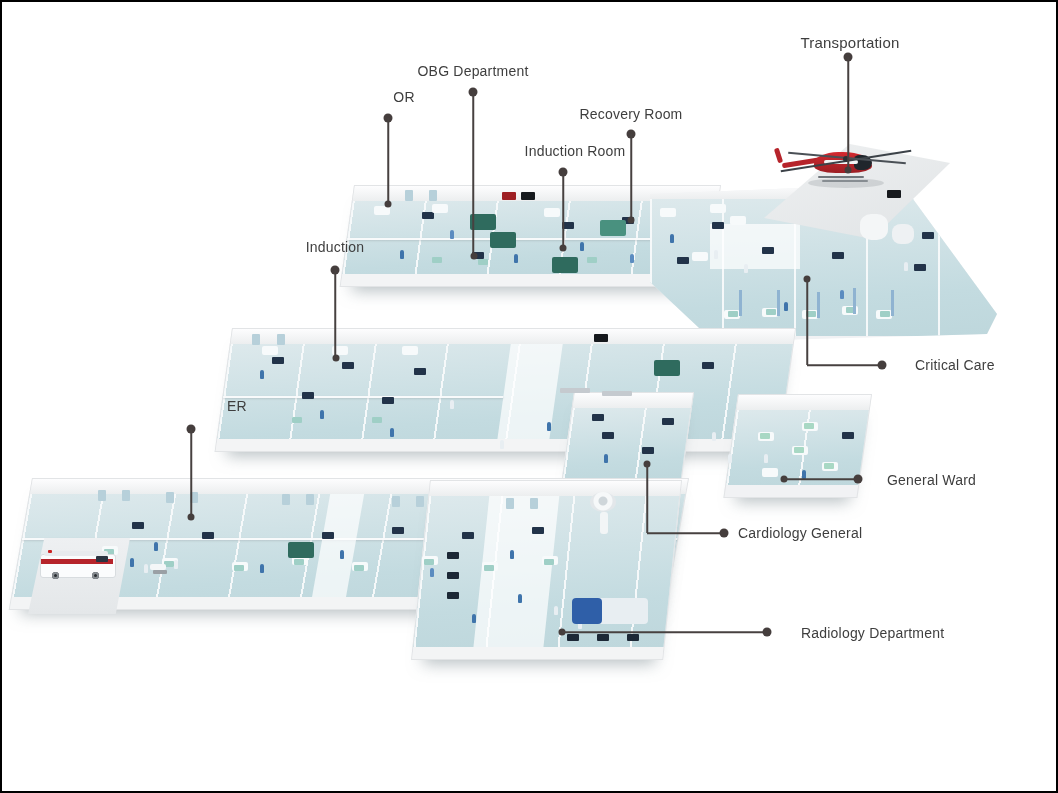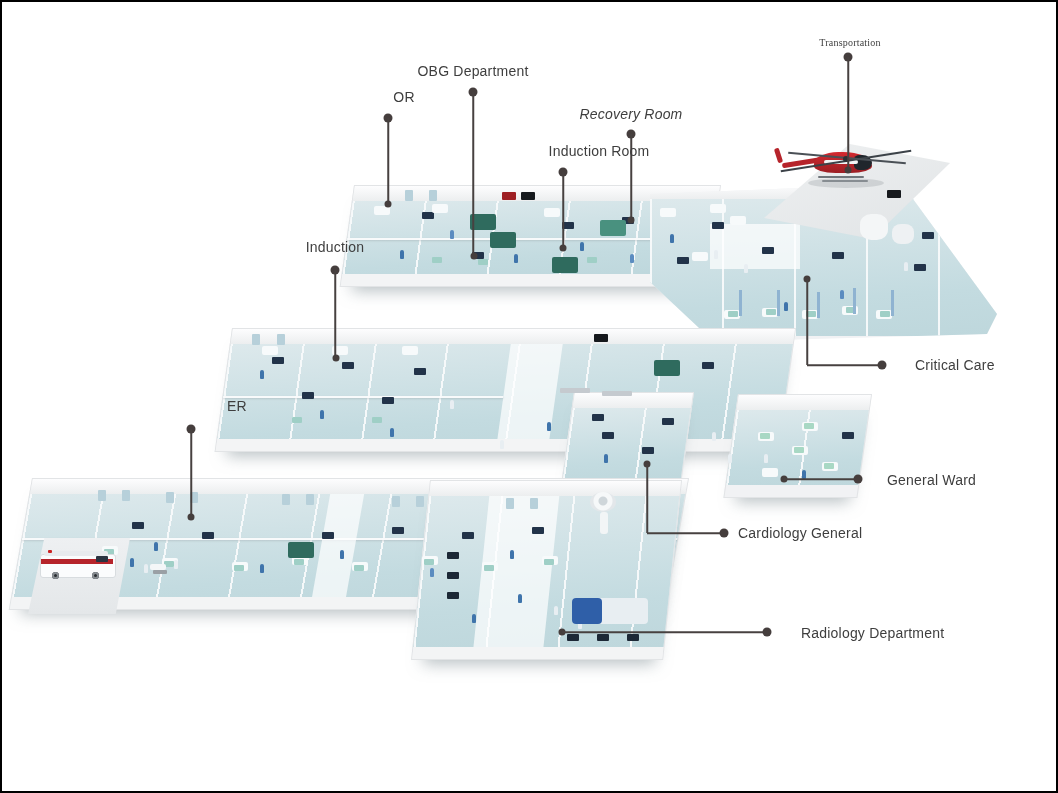--- a/index.html
+++ b/index.html
@@ -140,21 +140,21 @@
   #amb-wheel-1{left:12px;top:22px;width:7px;height:7px;background:#2a2e33;border-radius:50%;box-shadow:inset 0 0 0 2px #888d92;}
   #amb-wheel-2{left:52px;top:22px;width:7px;height:7px;background:#2a2e33;border-radius:50%;box-shadow:inset 0 0 0 2px #888d92;}
   #stretcher{position:absolute;left:148px;top:562px;width:16px;height:6px;background:#f4f6f8;
     border-radius:2px;box-shadow:2px 5px 0 -1px #9aa0a5;z-index:6;}
 
   
   .co{position:absolute;inset:0;z-index:10;pointer-events:none;}
   .lbl{position:absolute;white-space:nowrap;color:var(--label,#3e3e3e);font-size:14px;
        letter-spacing:.2px;transform:translate(-50%,-50%);}
   .lbl.left{transform:translateY(-50%);}
-  .lbl.sm{font-size:10px;font-family:Liberation Serif, serif;}
+  .lbl.sm{font-size:15px;}
   .dot{position:absolute;width:9px;height:9px;border-radius:50%;background:var(--dot,#453e3d);
        transform:translate(-50%,-50%);}
   .adot{position:absolute;width:7px;height:7px;border-radius:50%;background:var(--dot,#453e3d);
        transform:translate(-50%,-50%);}
   .ln{position:absolute;background:var(--leader,#474140);}
   .ln.v{width:1.5px;transform:translateX(-50%);}
   .ln.h{height:1.5px;transform:translateY(-50%);}
 </style>
 </head>
 <body>
@@ -267,28 +267,28 @@
     </div>
 
     <div class="co">
       <span class="lbl" style="left:386px;top:95px;margin-left:16px;">OR</span>
       <span class="dot" style="left:386px;top:116px;"></span>
       <span class="ln v" style="left:386px;top:116px;height:86px;"></span>
       <span class="adot" style="left:386px;top:202px;"></span>
     </div>
 
     <div class="co">
-      <span class="lbl" style="left:629px;top:112px;font-style:italic;">Recovery Room</span>
+      <span class="lbl" style="left:629px;top:112px;">Recovery Room</span>
       <span class="dot" style="left:629px;top:132px;"></span>
       <span class="ln v" style="left:629px;top:132px;height:86px;"></span>
       <span class="adot" style="left:629px;top:218px;"></span>
     </div>
 
     <div class="co">
-      <span class="lbl" style="left:584px;top:149px;padding-left:26px;">Induction Room</span>
+      <span class="lbl" style="left:560px;top:149px;padding-left:26px;">Induction Room</span>
       <span class="dot" style="left:561px;top:170px;"></span>
       <span class="ln v" style="left:561px;top:170px;height:76px;"></span>
       <span class="adot" style="left:561px;top:246px;"></span>
     </div>
 
     <div class="co">
       <span class="lbl" style="left:333px;top:245px;">Induction</span>
       <span class="dot" style="left:333px;top:268px;"></span>
       <span class="ln v" style="left:333px;top:268px;height:88px;"></span>
       <span class="adot" style="left:334px;top:356px;"></span>

